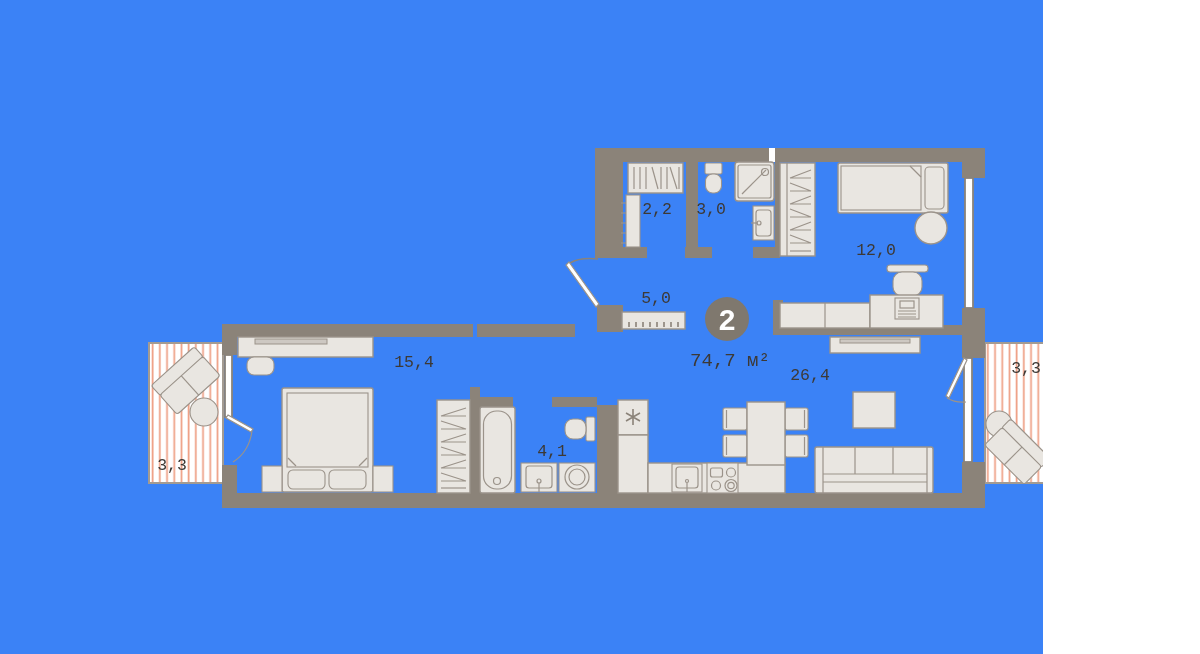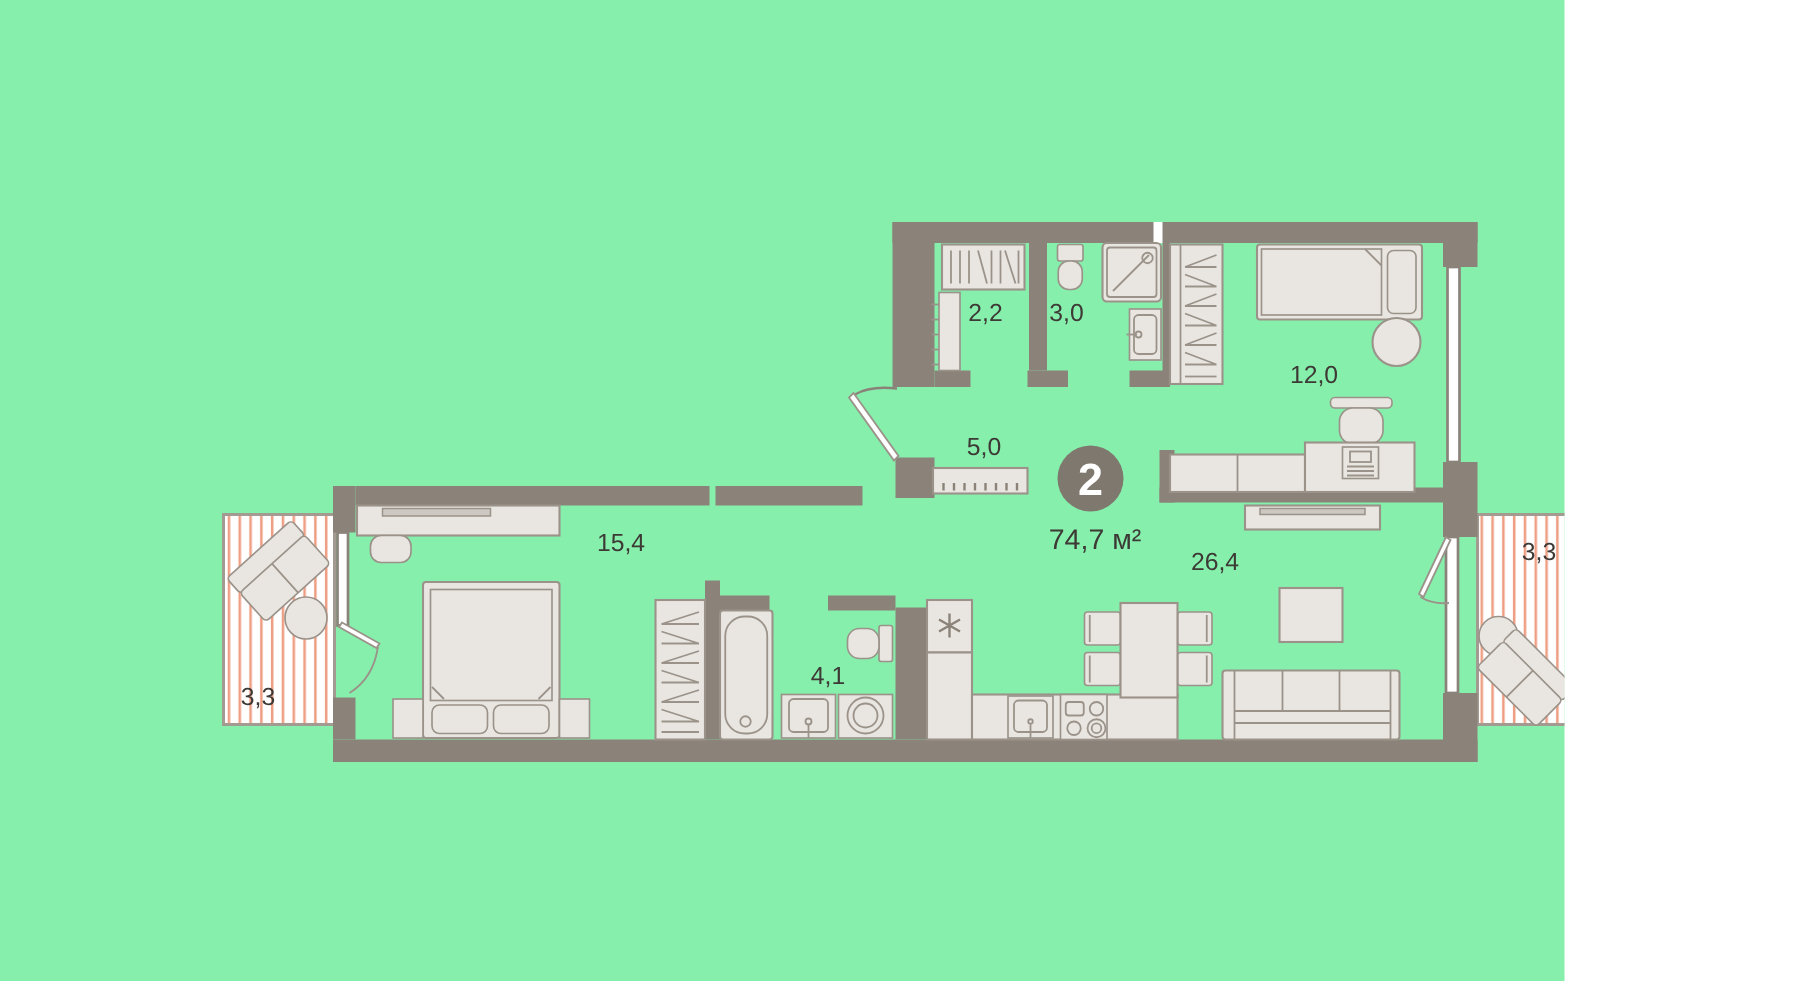--- a/index.html
+++ b/index.html
@@ -1,17 +1,17 @@
 <!DOCTYPE html>
 <html><head>
 <meta charset="utf-8">
 <style>
   html,body{margin:0;padding:0;background:#ffffff;}
-  .stage{position:relative;width:1043px;height:654px;background:#86efac;overflow:hidden;
-         font-family:Liberation Sans, sans-serif;}
+  .stage{position:relative;width:1043px;height:654px;background:#3b82f6;overflow:hidden;
+         font-family:Liberation Mono, monospace;}
   svg{display:block;}
   .wall{fill:#8b8379;}
   .gap{fill:#ffffff;}
   .furn{fill:#e9e6e1;stroke:#9b938a;stroke-width:1.4;}
   .furn2{fill:#e9e6e1;stroke:#9b938a;stroke-width:1.1;}
   .ln{stroke:#9b938a;stroke-width:1.2;fill:none;}
   .dk{stroke:#8b8379;stroke-width:1.6;fill:none;}
   .win{fill:#ffffff;stroke:#8b8379;stroke-width:1.8;}
   .leaf{fill:#ffffff;stroke:#9b938a;stroke-width:1.2;}
   .tv{fill:#cdc8c2;stroke:#9b938a;stroke-width:1;}

